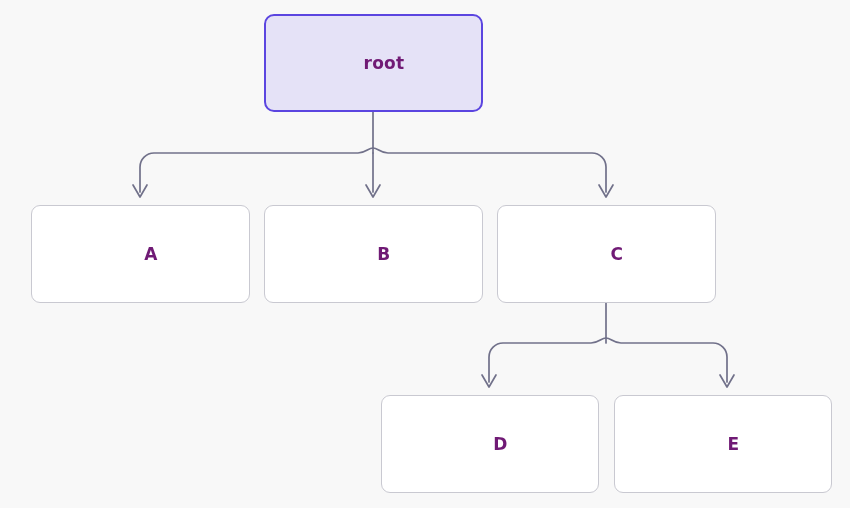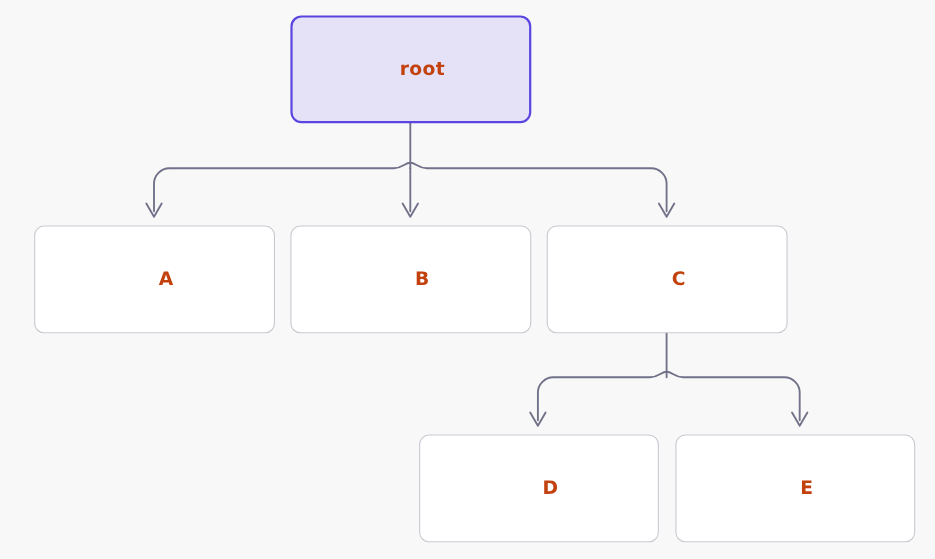--- a/index.html
+++ b/index.html
@@ -29,21 +29,21 @@
   }
   .node {
     position: absolute;
     box-sizing: border-box;
     display: flex;
     align-items: center;
     justify-content: center;
     border-radius: 9px;
     background: #ffffff;
     border: 1.6px solid #c9c9d1;
-    color: #c2410c;
+    color: #701a75;
     font-size: 17px;
     font-weight: bold;
     letter-spacing: 0.3px;
     user-select: none;
     padding-left: 21px;
   }
   .node.root {
     background: #e5e2f7;
     border: 2.4px solid #5b45e0;
     border-radius: 10px;

